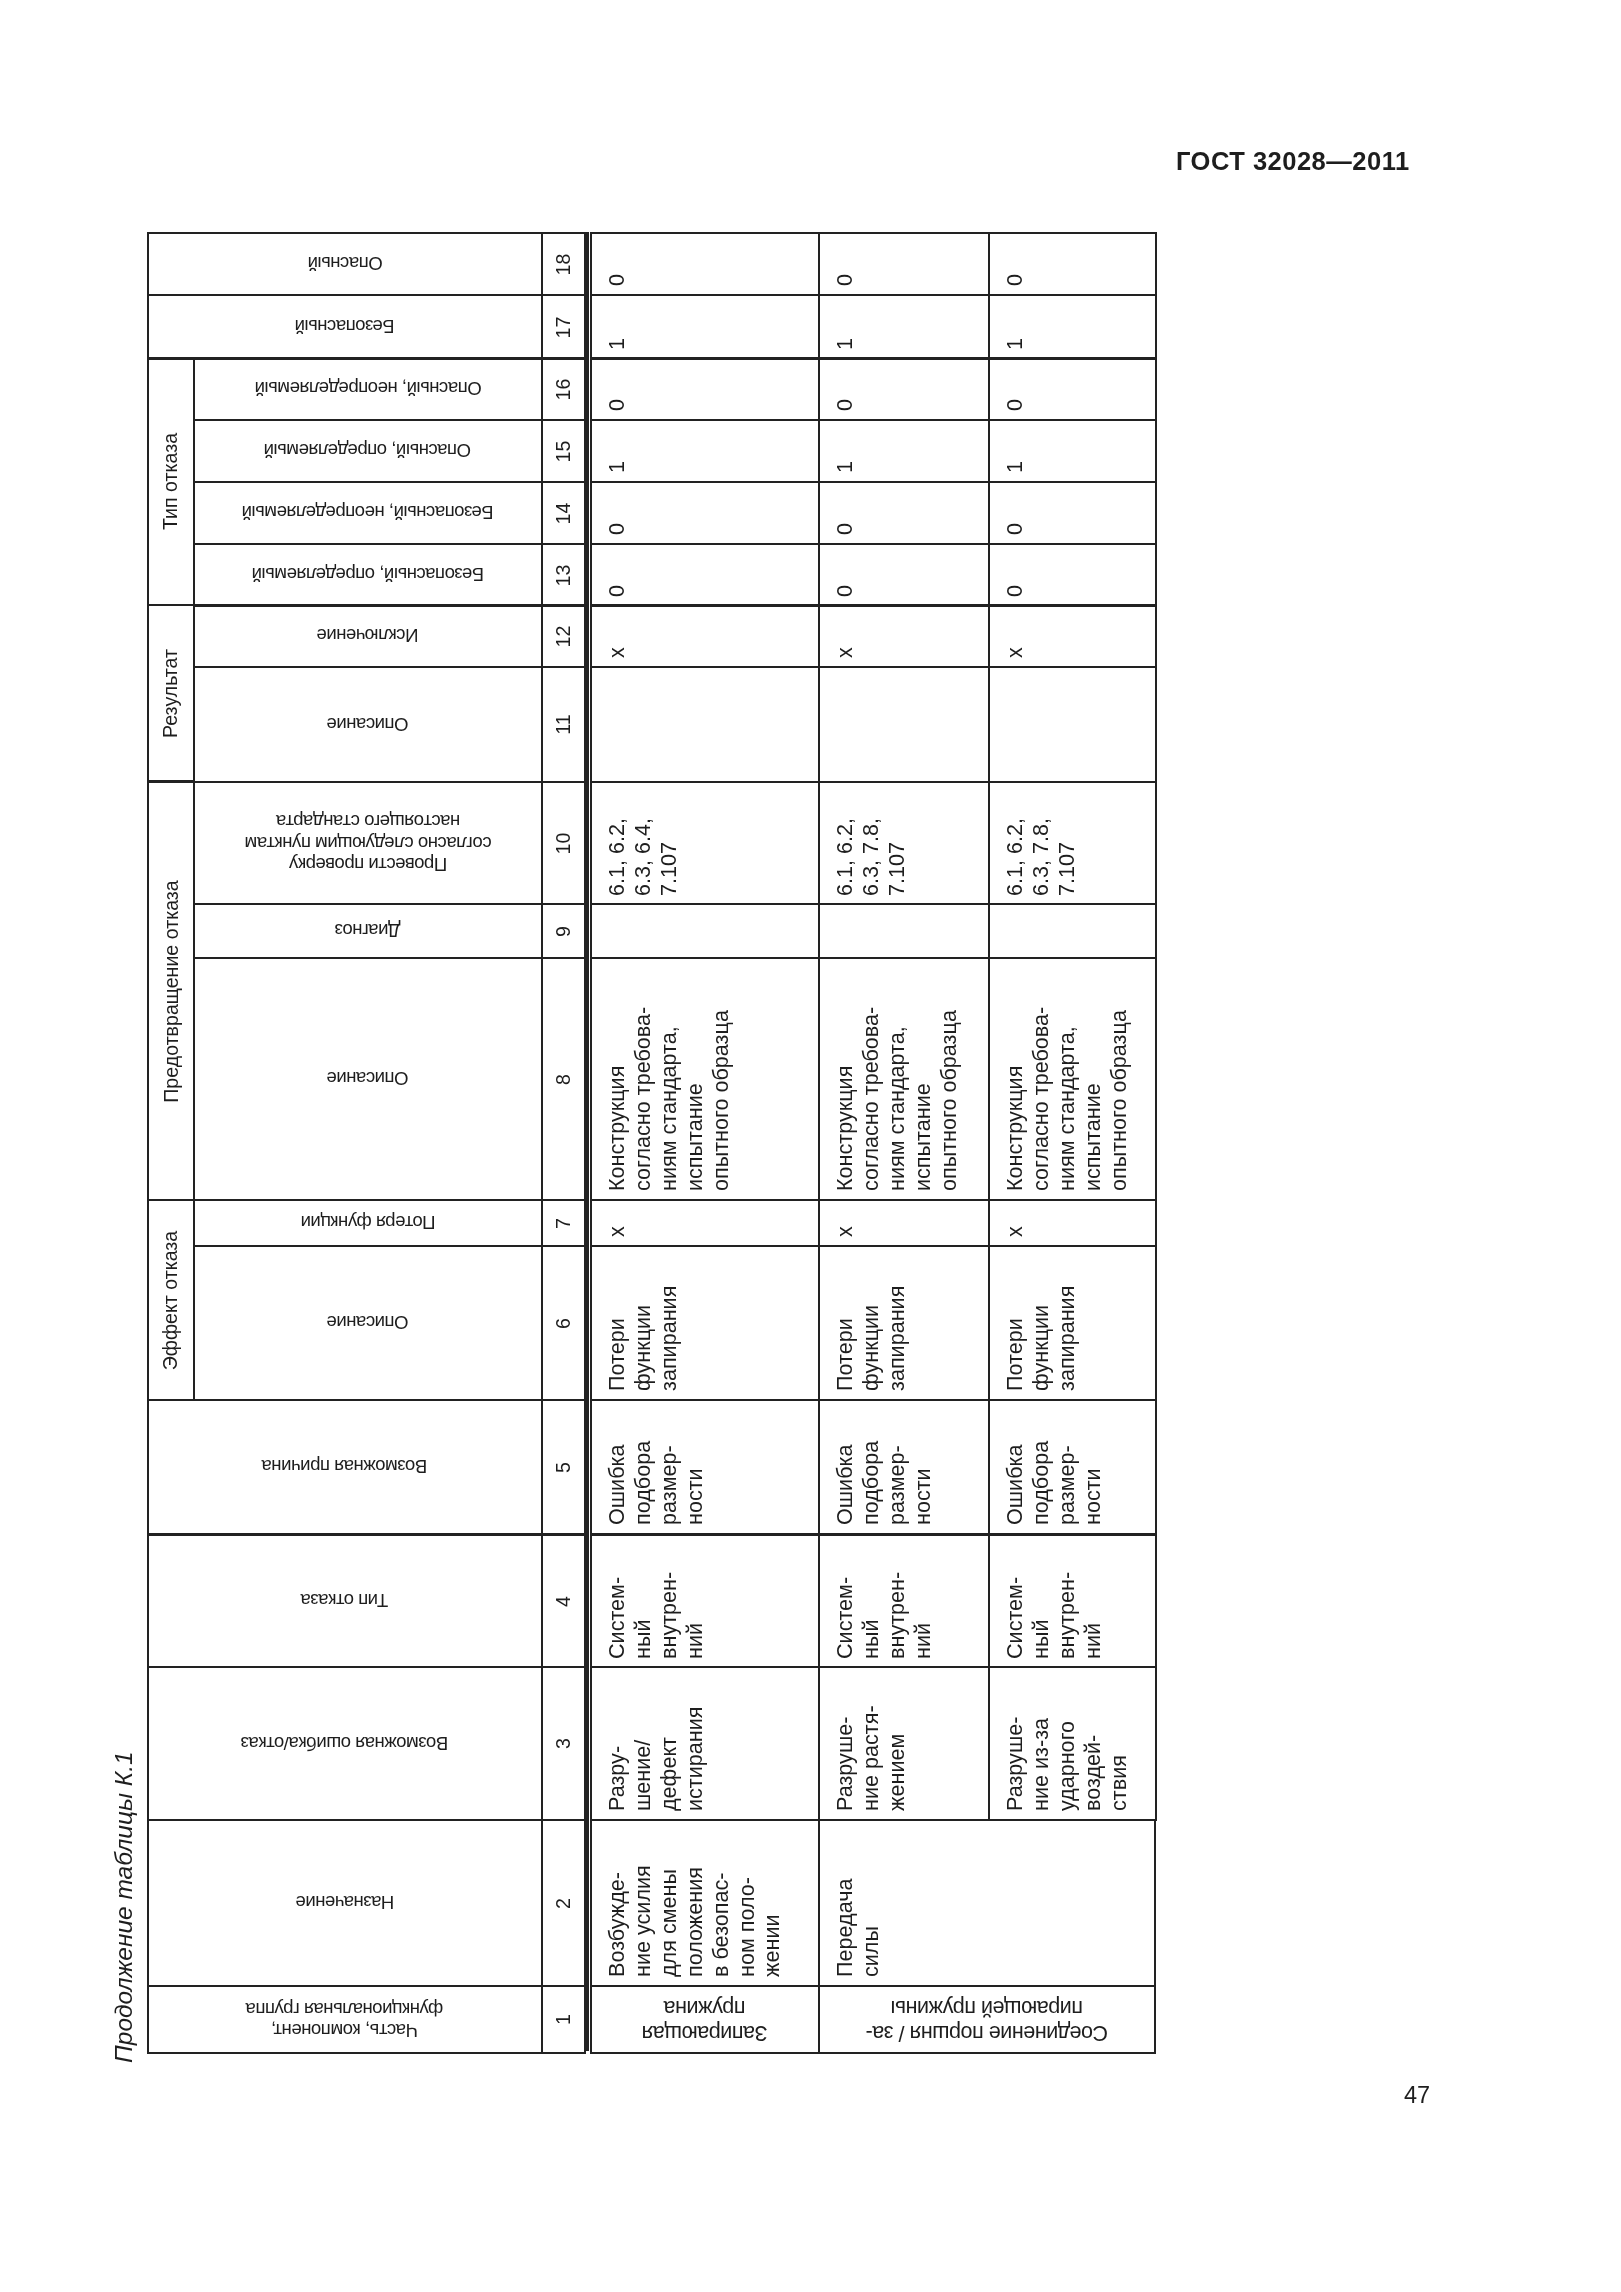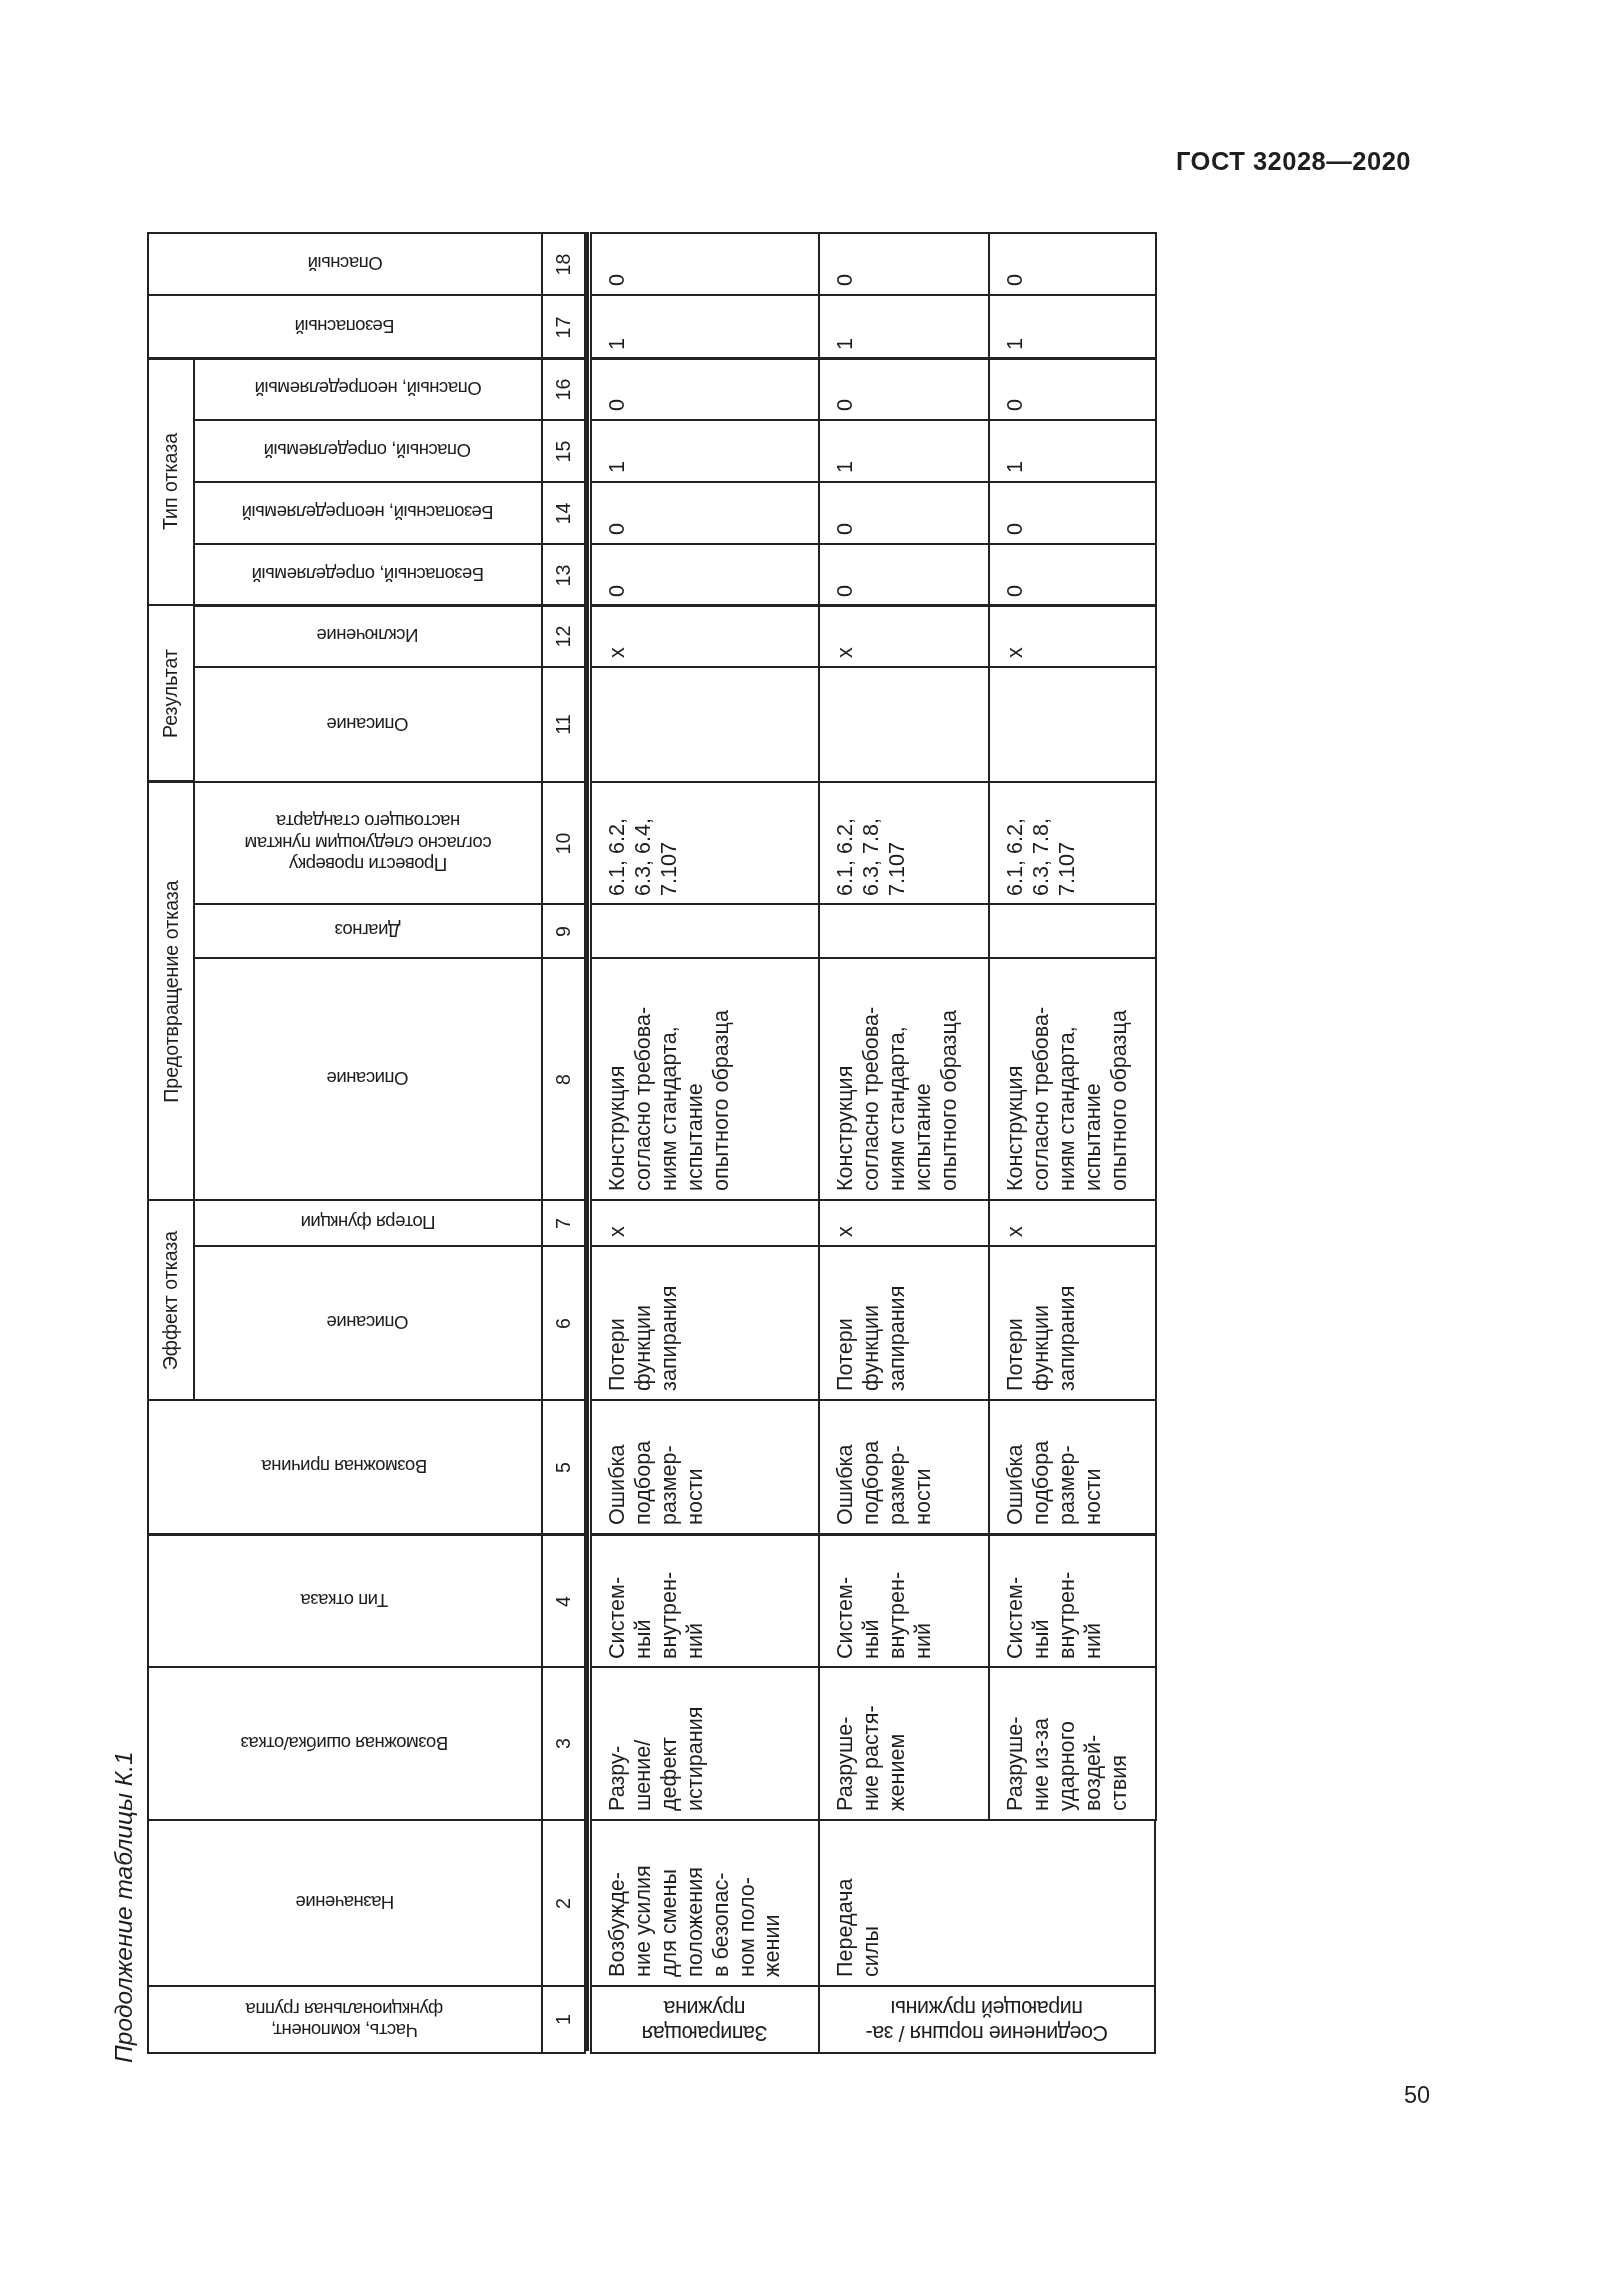--- a/index.html
+++ b/index.html
@@ -16,23 +16,23 @@
   .hdr-text { font-size: 18.6px; text-align: center; line-height: 1.15; font-family: "Liberation Sans Narrow", "Liberation Sans", sans-serif; letter-spacing: -0.5px; }
   .grp-text { font-size: 19.6px; }
   .num-text { font-size: 19.6px; }
   .data-text { font-size: 21.6px; line-height: 1.2; white-space: pre; text-align: left; }
   .dbl { position: absolute; top: 0; width: 3.9px; height: 1819px; border-left: 2px solid #222; border-right: 2px solid #222; box-sizing: border-box; background: #fff; }
   .center-text { text-align: center; }
 </style>
 </head>
 <body>
 
-<div class="doc-header">ГОСТ 32028—2020</div>
+<div class="doc-header">ГОСТ 32028—2011</div>
 <div class="caption">Продолжение таблицы К.1</div>
-<div class="page-number">50</div>
+<div class="page-number">47</div>
 
 <div class="table" id="tbl">
     <div class="cell " style="left: 0px; top: 125px; width: 48px; height: 249px;">
       <span class="rot-ccw grp-text">Тип отказа</span>
     </div>
     <div class="cell " style="left: 0px; top: 372px; width: 48px; height: 178px;">
       <span class="rot-ccw grp-text">Результат</span>
     </div>
     <div class="cell " style="left: 0px; top: 549px; width: 48px; height: 420px;">
       <span class="rot-ccw grp-text">Предотвращение отказа</span>

